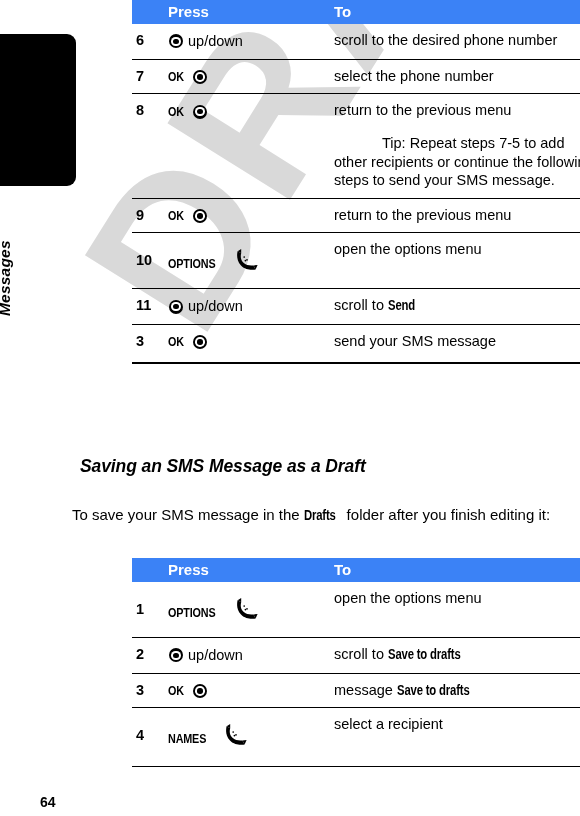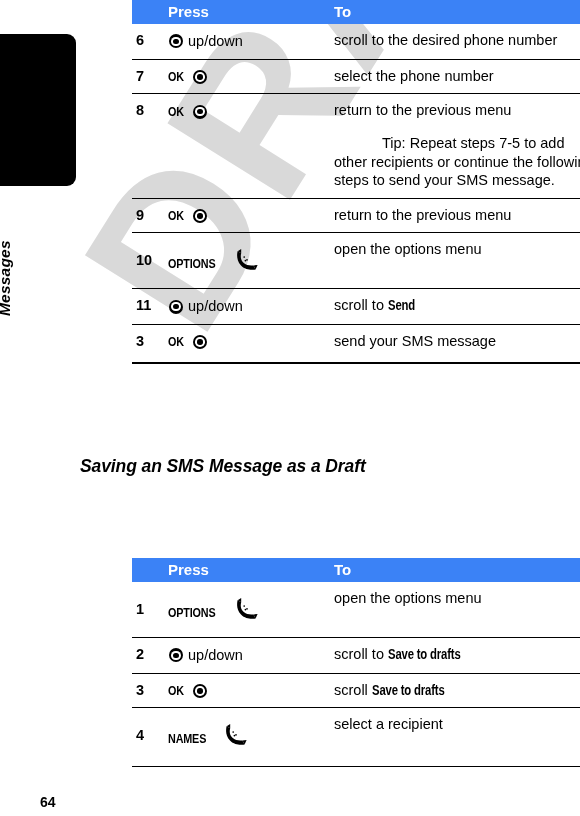--- a/index.html
+++ b/index.html
@@ -339,20 +339,21 @@
           <td class="to">send your SMS message</td>
         </tr>
       </tbody>
     </table>
     <div class="table-end"></div>
   </div>
 
   <div id="prose-wrap">
     <div class="section-head">Saving an SMS Message as a Draft</div>
     <div style="height:18px"></div>
+    <div class="body-para"><span>To save your SMS message in the </span><span class="bold-term">Drafts</span><span> folder after you finish editing it:</span></div>
   </div>
 
   <div id="table2-wrap">
     <table class="steps-table">
       <thead>
         <tr class="hdr">
           <th class="col-num"></th>
           <th class="col-press">Press</th>
           <th class="col-to">To</th>
         </tr>
@@ -385,21 +386,21 @@
           </td>
           <td class="to"><span>scroll to </span><span class="bold-term">Save to drafts</span></td>
         </tr>
 
         <tr>
           <td class="num">3</td>
           <td class="press">
             <span class="keylabel">OK</span>
             <span class="navkey"></span>
           </td>
-          <td class="to"><span>scroll </span><span class="bold-term">Save to drafts</span></td>
+          <td class="to"><span>message </span><span class="bold-term">Save to drafts</span></td>
         </tr>
 
         <tr>
           <td class="num" style="padding-top:18px;">4</td>
           <td class="press" style="padding-top:14px;">
             <span class="keylabel">NAMES</span>
             <span class="softkey">
               <svg width="26" height="26" viewBox="0 0 26 26">
                 <path d="M3.6 4.2 C3.6 4.2 1.2 12.5 7.0 18.6 C12.8 24.7 21.6 22.4 21.6 22.4 L19.4 18.4 C19.4 18.4 13.0 19.6 9.2 15.6 C5.4 11.6 7.2 6.2 7.2 6.2 Z" fill="#000000"></path>
                 <path d="M3.6 4.2 L7.2 6.2 L7.2 2.0 Z" fill="#000000"></path>

